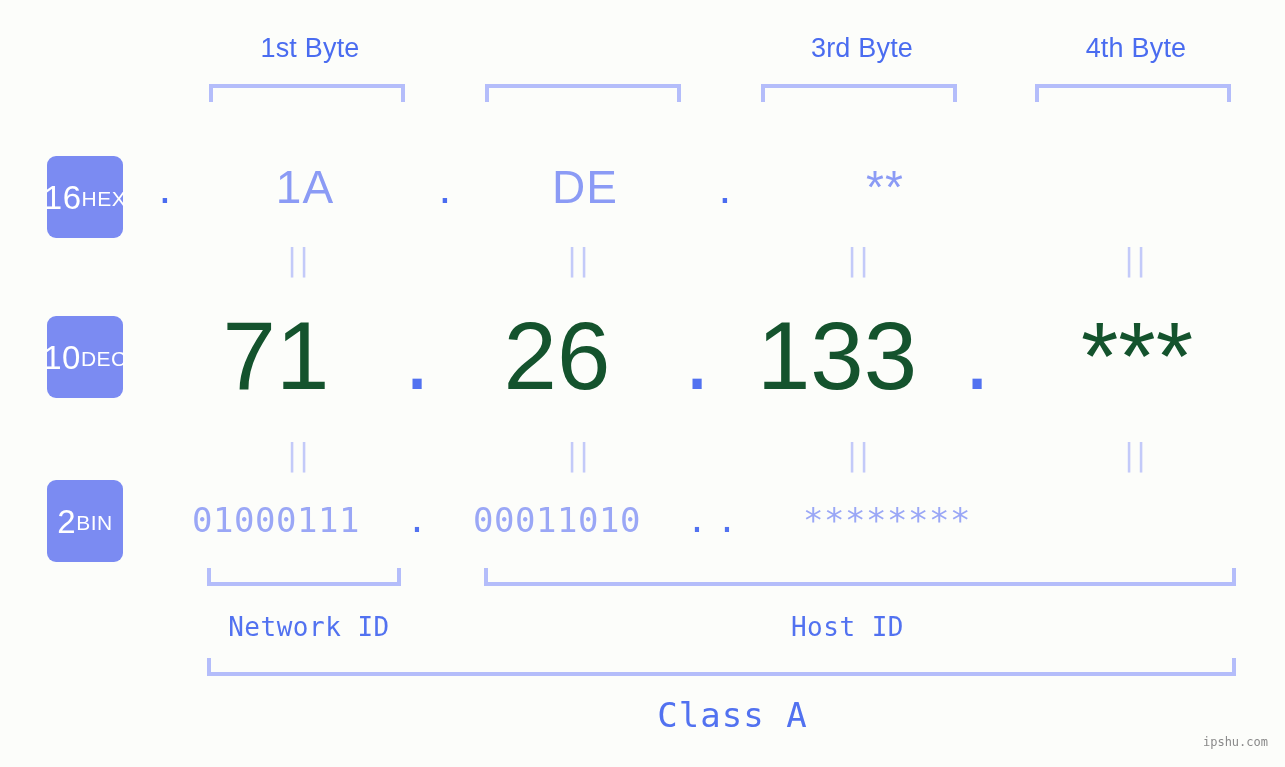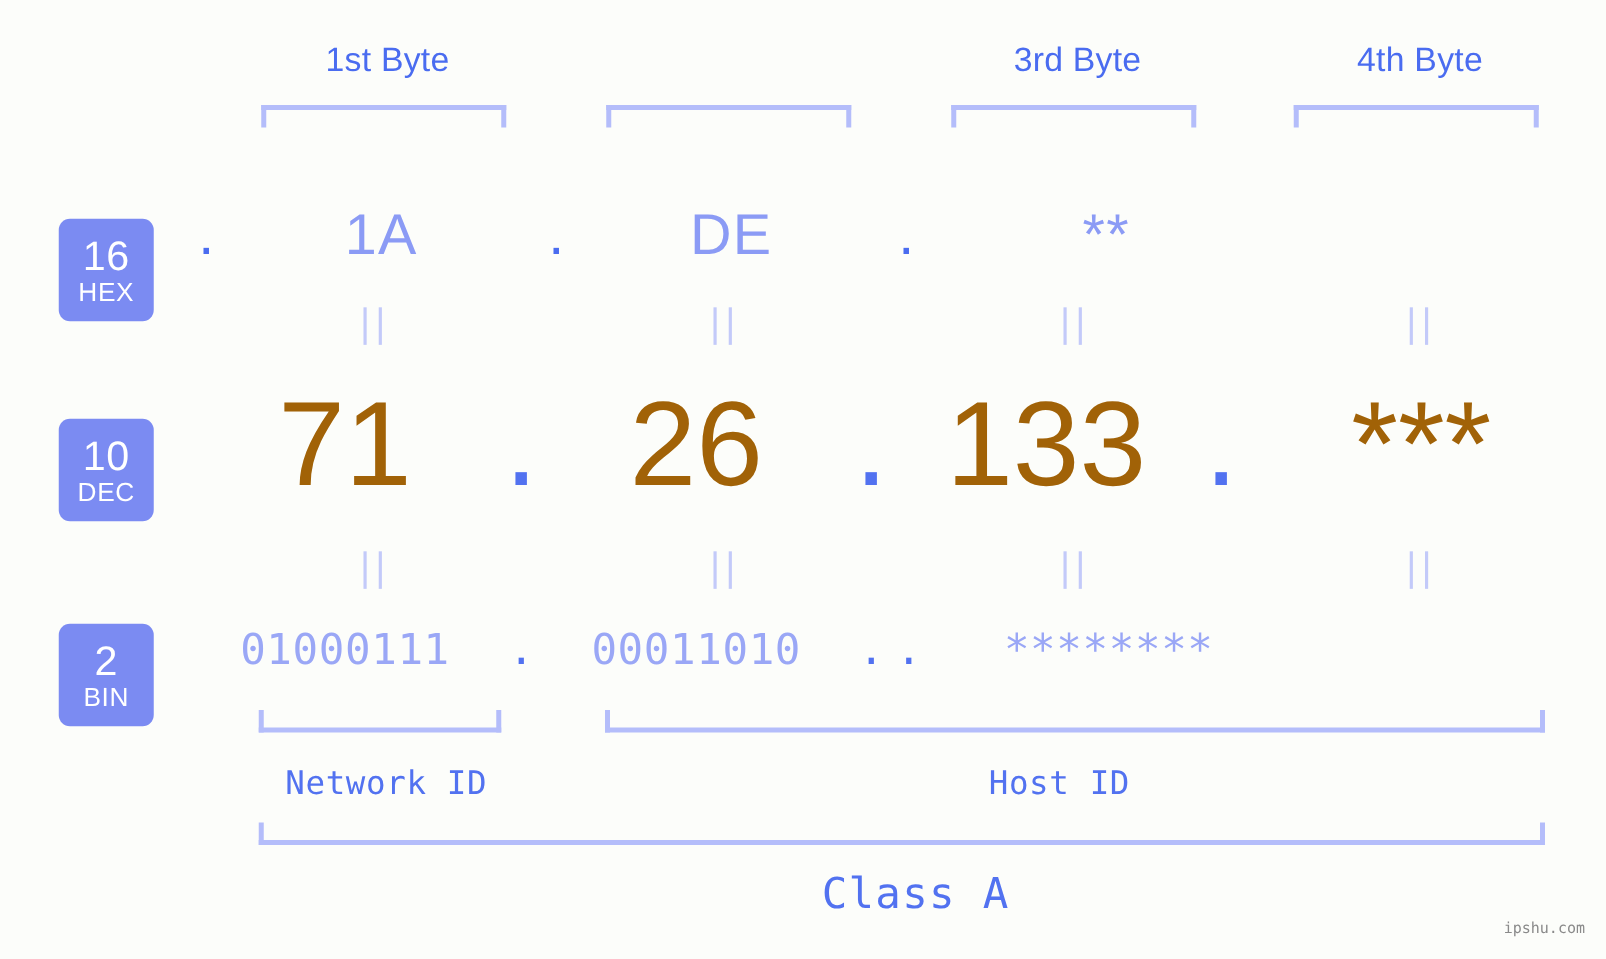--- a/index.html
+++ b/index.html
@@ -54,25 +54,23 @@
   
   .base-badge {
     position: absolute;
     left: 47px;
     width: 76px;
     height: 82px;
     background: #7b8bf2;
     border-radius: 9px;
     color: #ffffff;
     display: flex;
-    flex-direction: column;
     align-items: center;
     justify-content: center;
     line-height: 1;
-    margin-top: 19px;
   }
   .base-badge .num {
     font-size: 33px;
     font-weight: 400;
     letter-spacing: 0.5px;
   }
   .base-badge .name {
     font-size: 21px;
     font-weight: 400;
     margin-top: 3px;
@@ -109,21 +107,21 @@
     font-family: "Liberation Sans", sans-serif;
     font-size: 46px;
     color: #4a6cf0;
   }
 
   
   .row-dec { top: 296px; height: 120px; }
   .row-dec .cell {
     font-family: "Liberation Sans", sans-serif;
     font-size: 96px;
-    color: #a16207;
+    color: #14532d;
     letter-spacing: 0px;
   }
   .row-dec .dot {
     font-family: "Liberation Sans", sans-serif;
     font-size: 96px;
     color: #5272f0;
   }
 
   
   .row-bin { top: 489px; height: 62px; }

